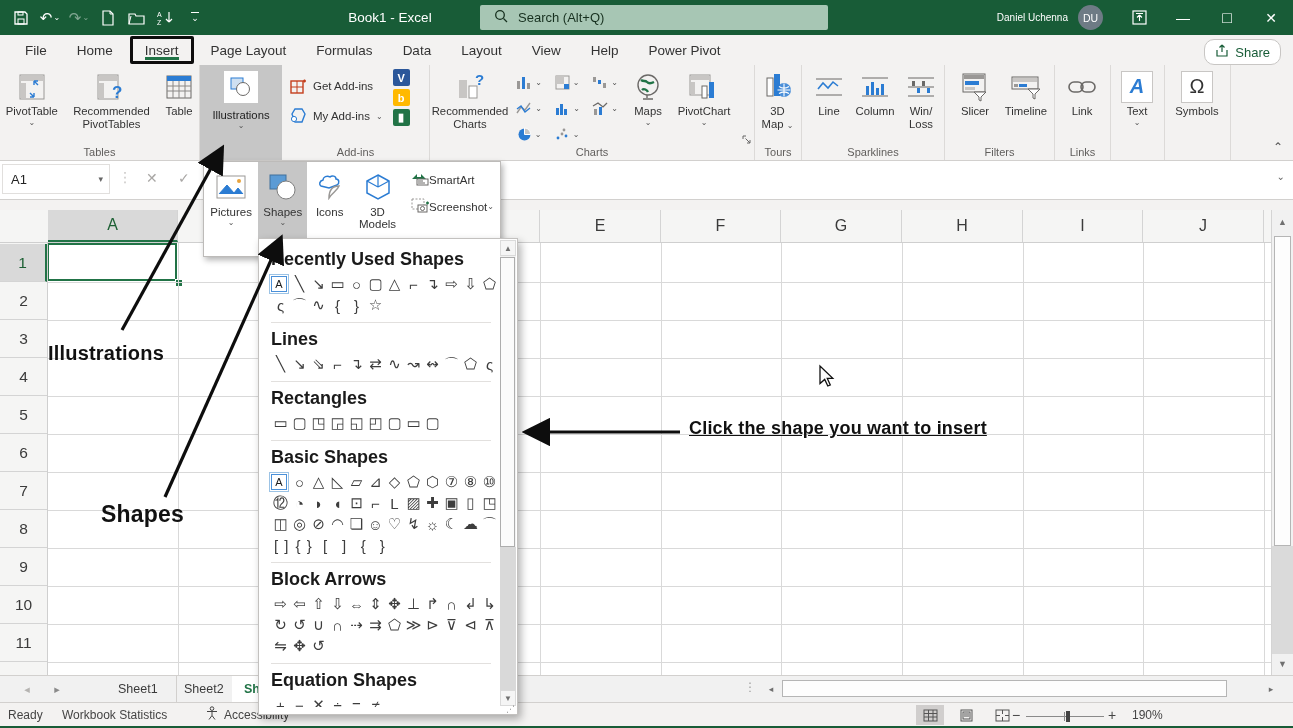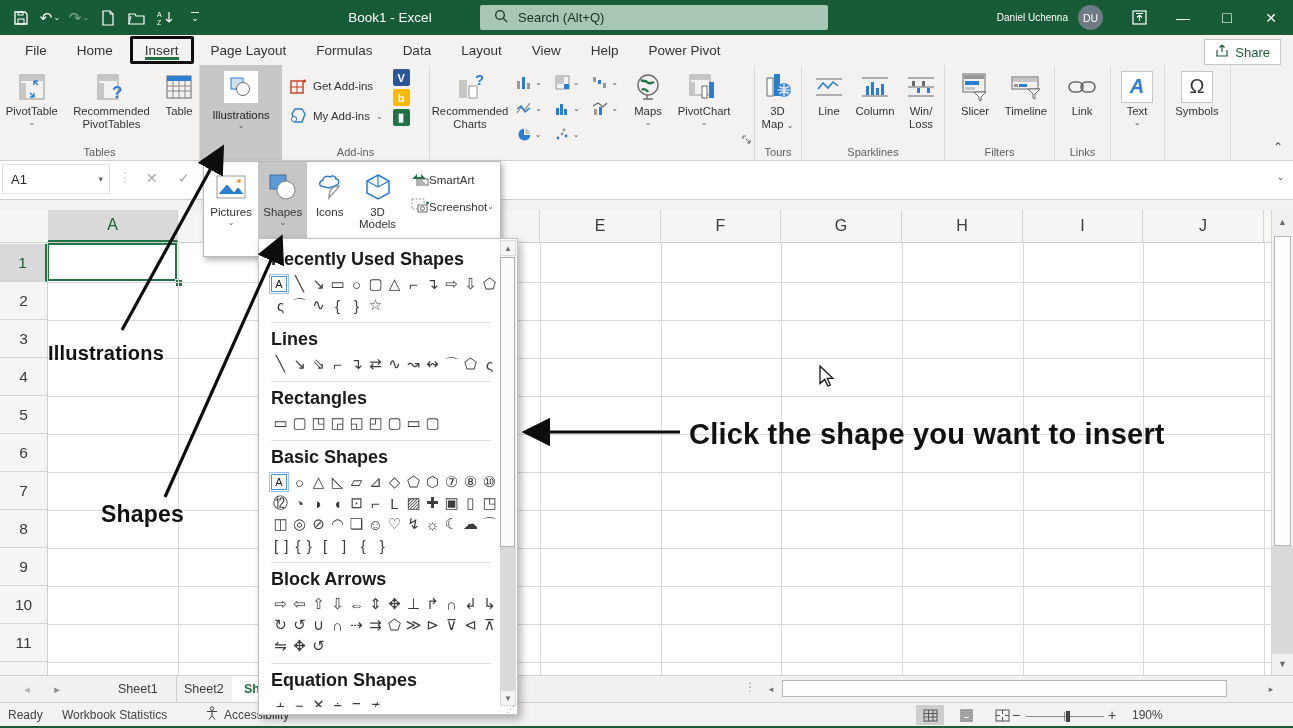--- a/index.html
+++ b/index.html
@@ -16,21 +16,21 @@
   .tbright{position:absolute;right:0;top:0;height:35px;display:flex;align-items:center;}
   .uname{font-size:10px;margin-right:10px;}
   .avatar{width:25px;height:25px;border-radius:50%;background:#6e7b85;color:#fff;font-size:10.5px;display:flex;align-items:center;justify-content:center;margin-right:14px;}
   .wbtn{width:44px;height:35px;display:flex;align-items:center;justify-content:center;font-size:14px;color:#fff;}
 
   
   .tabbar{position:absolute;left:0;top:35px;width:100%;height:30px;background:#f3f2f1;display:flex;align-items:stretch;padding-left:10px;box-sizing:border-box;}
   .tab{padding:0 15px;display:flex;align-items:center;font-size:13.5px;color:#333;position:relative;}
   .tab.active{border:3px solid #0d0d0d;border-radius:2px;margin:1px 2px;padding:0 12px;}
   .tab.active::after{content:"";position:absolute;left:12px;right:12px;bottom:1px;height:3px;background:#217346;}
-  .sharebtn{position:absolute;right:12px;top:39px;height:24px;background:#fff;border:1px solid #c8c6c4;border-radius:0;display:flex;align-items:center;gap:6px;padding:0 10px;font-size:13px;color:#185C37;}
+  .sharebtn{position:absolute;right:12px;top:39px;height:24px;background:#fff;border:1px solid #c8c6c4;border-radius:10px;display:flex;align-items:center;gap:6px;padding:0 10px;font-size:13px;color:#185C37;}
 
   
   .ribbon{position:absolute;left:0;top:65px;width:100%;height:96px;background:#f3f2f1;border-bottom:1px solid #d2d0ce;box-sizing:border-box;}
   .rgroup{position:absolute;top:0;height:95px;border-right:1px solid #dcdad8;box-sizing:border-box;}
   .glab{position:absolute;bottom:2px;left:0;width:100%;text-align:center;font-size:11px;color:#605e5c;}
   .rrow{display:flex;align-items:flex-start;height:82px;}
   .rbig{display:flex;flex-direction:column;align-items:center;justify-content:flex-start;padding:4px 3px 0 3px;font-size:11.3px;color:#333;text-align:center;line-height:1.18;box-sizing:border-box;}
   .rbig .ric{height:36px;display:flex;align-items:center;justify-content:center;}
   .chev{font-size:8px;color:#555;line-height:1;margin-top:1px;}
   .illusbtn{position:absolute;left:0;top:0;width:82px;height:95px;background:#c6c6c6;display:flex;flex-direction:column;align-items:center;padding-top:6px;box-sizing:border-box;font-size:11.3px;color:#222;}
@@ -402,20 +402,21 @@
                 <rect x="3" y="4" width="18" height="4" fill="#c8c6c4"></rect>
                 <rect x="3" y="10" width="4" height="12" fill="#c8c6c4"></rect>
                 <rect x="14" y="14" width="5" height="12" fill="#fff" stroke="#6b6967"></rect>
                 <rect x="21" y="10" width="5" height="16" fill="#2b7cd3"></rect>
               </svg>
             </span>
           <span>PivotChart</span>
           <span class="chev">⌄</span>
         </div>
       </div>
+      <div class="glab">Charts</div>
       <span class="launcher"><svg width="9" height="9" viewBox="0 0 9 9">
             <path d="M1 1v3M1 1h3M8 8H5M8 8V5M3.5 3.5L8 8" stroke="#666" fill="none"></path>
           </svg></span>
     </div>
 
     <div class="rgroup" style="left:755px;width:47px;">
       <div class="rbig" style="width:45px;">
         <span class="ric">
             <svg width="30" height="30" viewBox="0 0 30 30">
               <rect x="4" y="6" width="6" height="18" fill="#fff" stroke="#6b6967"></rect>
@@ -878,21 +879,21 @@
     <span class="zoomtrack"></span>
     <span class="zoomnotch"></span>
     <span class="zoomthumb"></span>
     <span class="zsign" style="left:1108px;">+</span>
     <span class="sitem" style="left:1132px;">190%</span>
   </div>
   <div class="greenline"></div>
 
   <div class="annot" style="left:48px;top:342px;font-size:20px;">Illustrations</div>
   <div class="annot" style="left:101px;top:501px;font-size:23px;">Shapes</div>
-  <div class="annot" style="left:689px;top:418px;font-size:29px;">Click the shape you want to insert</div>
+  <div class="annot" style="left:689px;top:418px;font-size:18px;text-decoration:underline;">Click the shape you want to insert</div>
 
   <svg id="overlay">
     <defs>
       <marker id="ah" markerWidth="9" markerHeight="9" refX="7" refY="4.5" orient="auto">
         <path d="M0 0L9 4.5L0 9z" fill="#0d0d0d"></path>
       </marker>
     </defs>
     <line x1="122" y1="330" x2="221" y2="150" stroke="#0d0d0d" stroke-width="3.2" marker-end="url(#ah)"></line>
     <line x1="165" y1="497" x2="280" y2="240" stroke="#0d0d0d" stroke-width="3.2" marker-end="url(#ah)"></line>
     <line x1="680" y1="432" x2="528" y2="432" stroke="#0d0d0d" stroke-width="3.2" marker-end="url(#ah)"></line>

